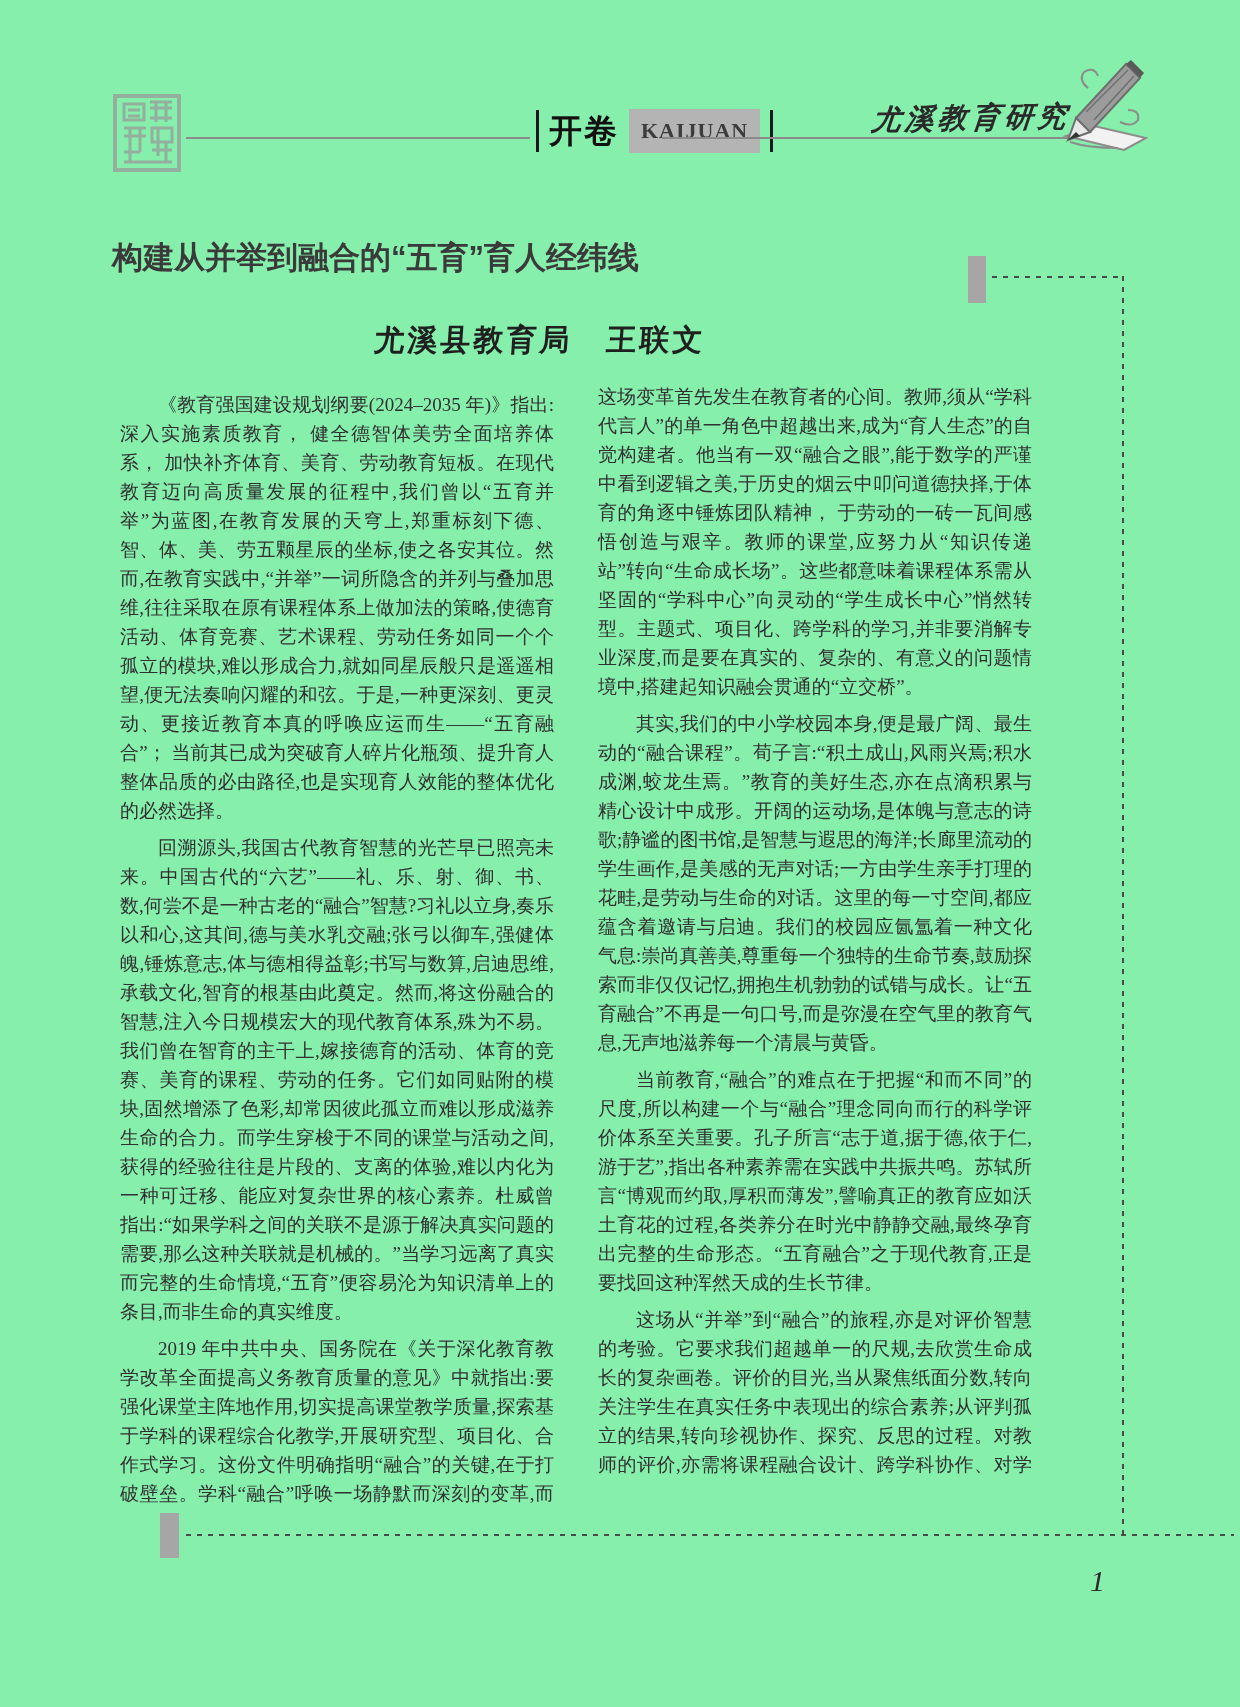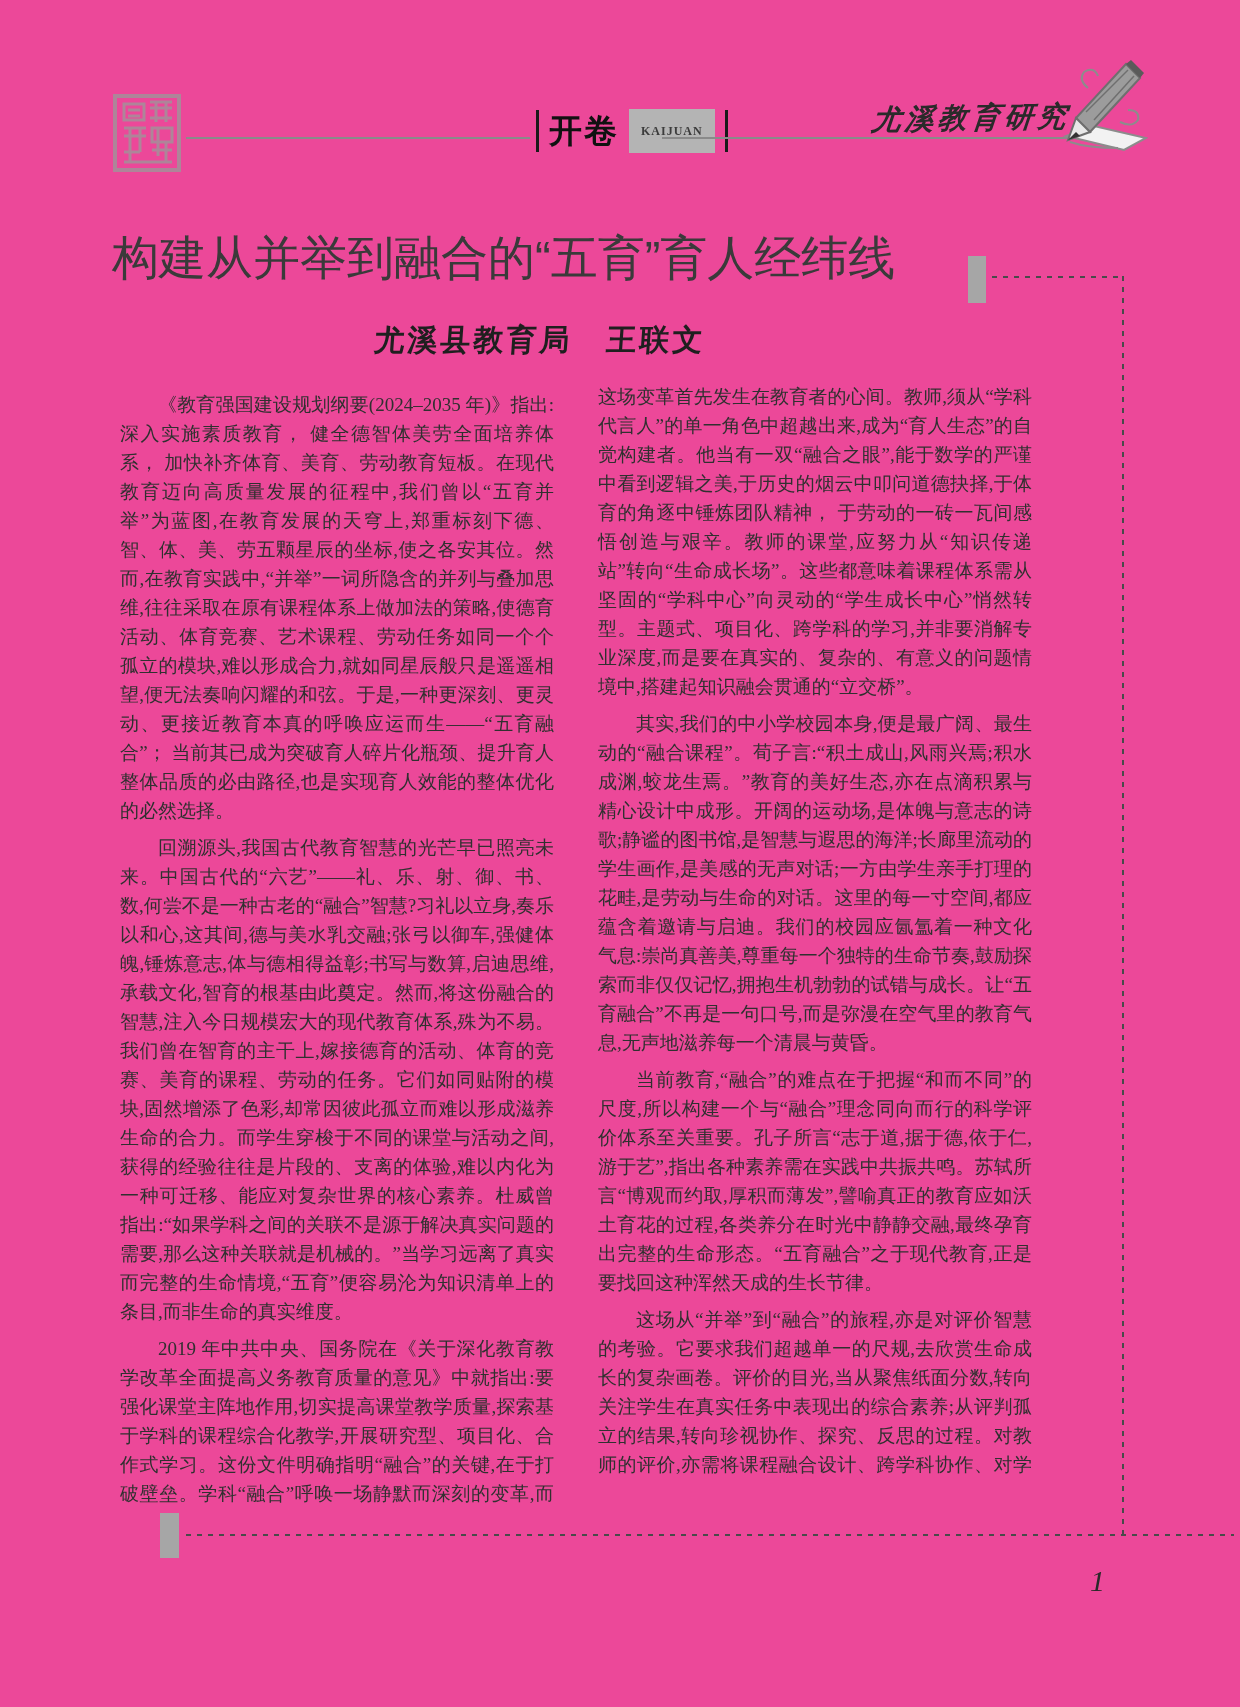--- a/index.html
+++ b/index.html
@@ -1,20 +1,20 @@
 <!DOCTYPE html>
 <html><head>
 <meta charset="utf-8">
 <style>
   html,body{margin:0;padding:0;background:#e8e8e8;}
   .page{
     position:relative;
     width:1240px;height:1707px;
     margin:0 auto;
-    background:#ec4899;
+    background:#86efac;
     font-family:"Liberation Serif","DejaVu Serif",serif;
     color:#2e2e2e;
     overflow:hidden;
   }
   
   .seal{
     position:absolute;left:112px;top:92px;width:72px;height:84px;
     opacity:.75;
   }
   .rule{position:absolute;height:2px;background:#8a8a8a;}
@@ -25,35 +25,35 @@
     display:flex;align-items:center;gap:10px;
   }
   .vbar{display:inline-block;width:3px;height:42px;background:#1a1a1a;}
   .section-title{
     font-family:"Liberation Sans","DejaVu Sans",sans-serif;
     font-weight:900;font-size:33px;color:#111;letter-spacing:2px;
   }
   .section-pinyin{
     display:inline-block;background:#b4b4b4;color:#3c3c3c;
     font-family:"Liberation Serif","DejaVu Serif",serif;
-    font-size:12px;font-weight:700;letter-spacing:1px;
+    font-size:22px;font-weight:700;letter-spacing:1px;
     padding:12px 12px;line-height:20px;
   }
   .journal-name{
     position:absolute;left:872px;top:98px;width:260px;
     font-size:29px;font-weight:700;color:#2a2a2a;
     letter-spacing:4px;transform:skewX(-6deg) rotate(-1deg);
     font-style:italic;
   }
   .pencil{position:absolute;left:1028px;top:58px;width:120px;height:115px;}
   
   .page-title{
     position:absolute;left:112px;top:228px;width:900px;margin:0;
     font-family:"Liberation Sans","DejaVu Sans",sans-serif;
-    font-weight:400;font-size:47px;line-height:60px;color:#3a3a3a;
+    font-weight:700;font-size:31px;line-height:60px;color:#3a3a3a;
     letter-spacing:0px;white-space:nowrap;
   }
   .title-accent{
     position:absolute;left:968px;top:256px;width:18px;height:47px;
     background:#a6a6a6;
   }
   .dot-h{position:absolute;height:2px;
     background:repeating-linear-gradient(90deg,#4a4a4a 0 5px,transparent 5px 11px);}
   .dot-v{position:absolute;width:2px;
     background:repeating-linear-gradient(180deg,#4a4a4a 0 5px,transparent 5px 11px);}

